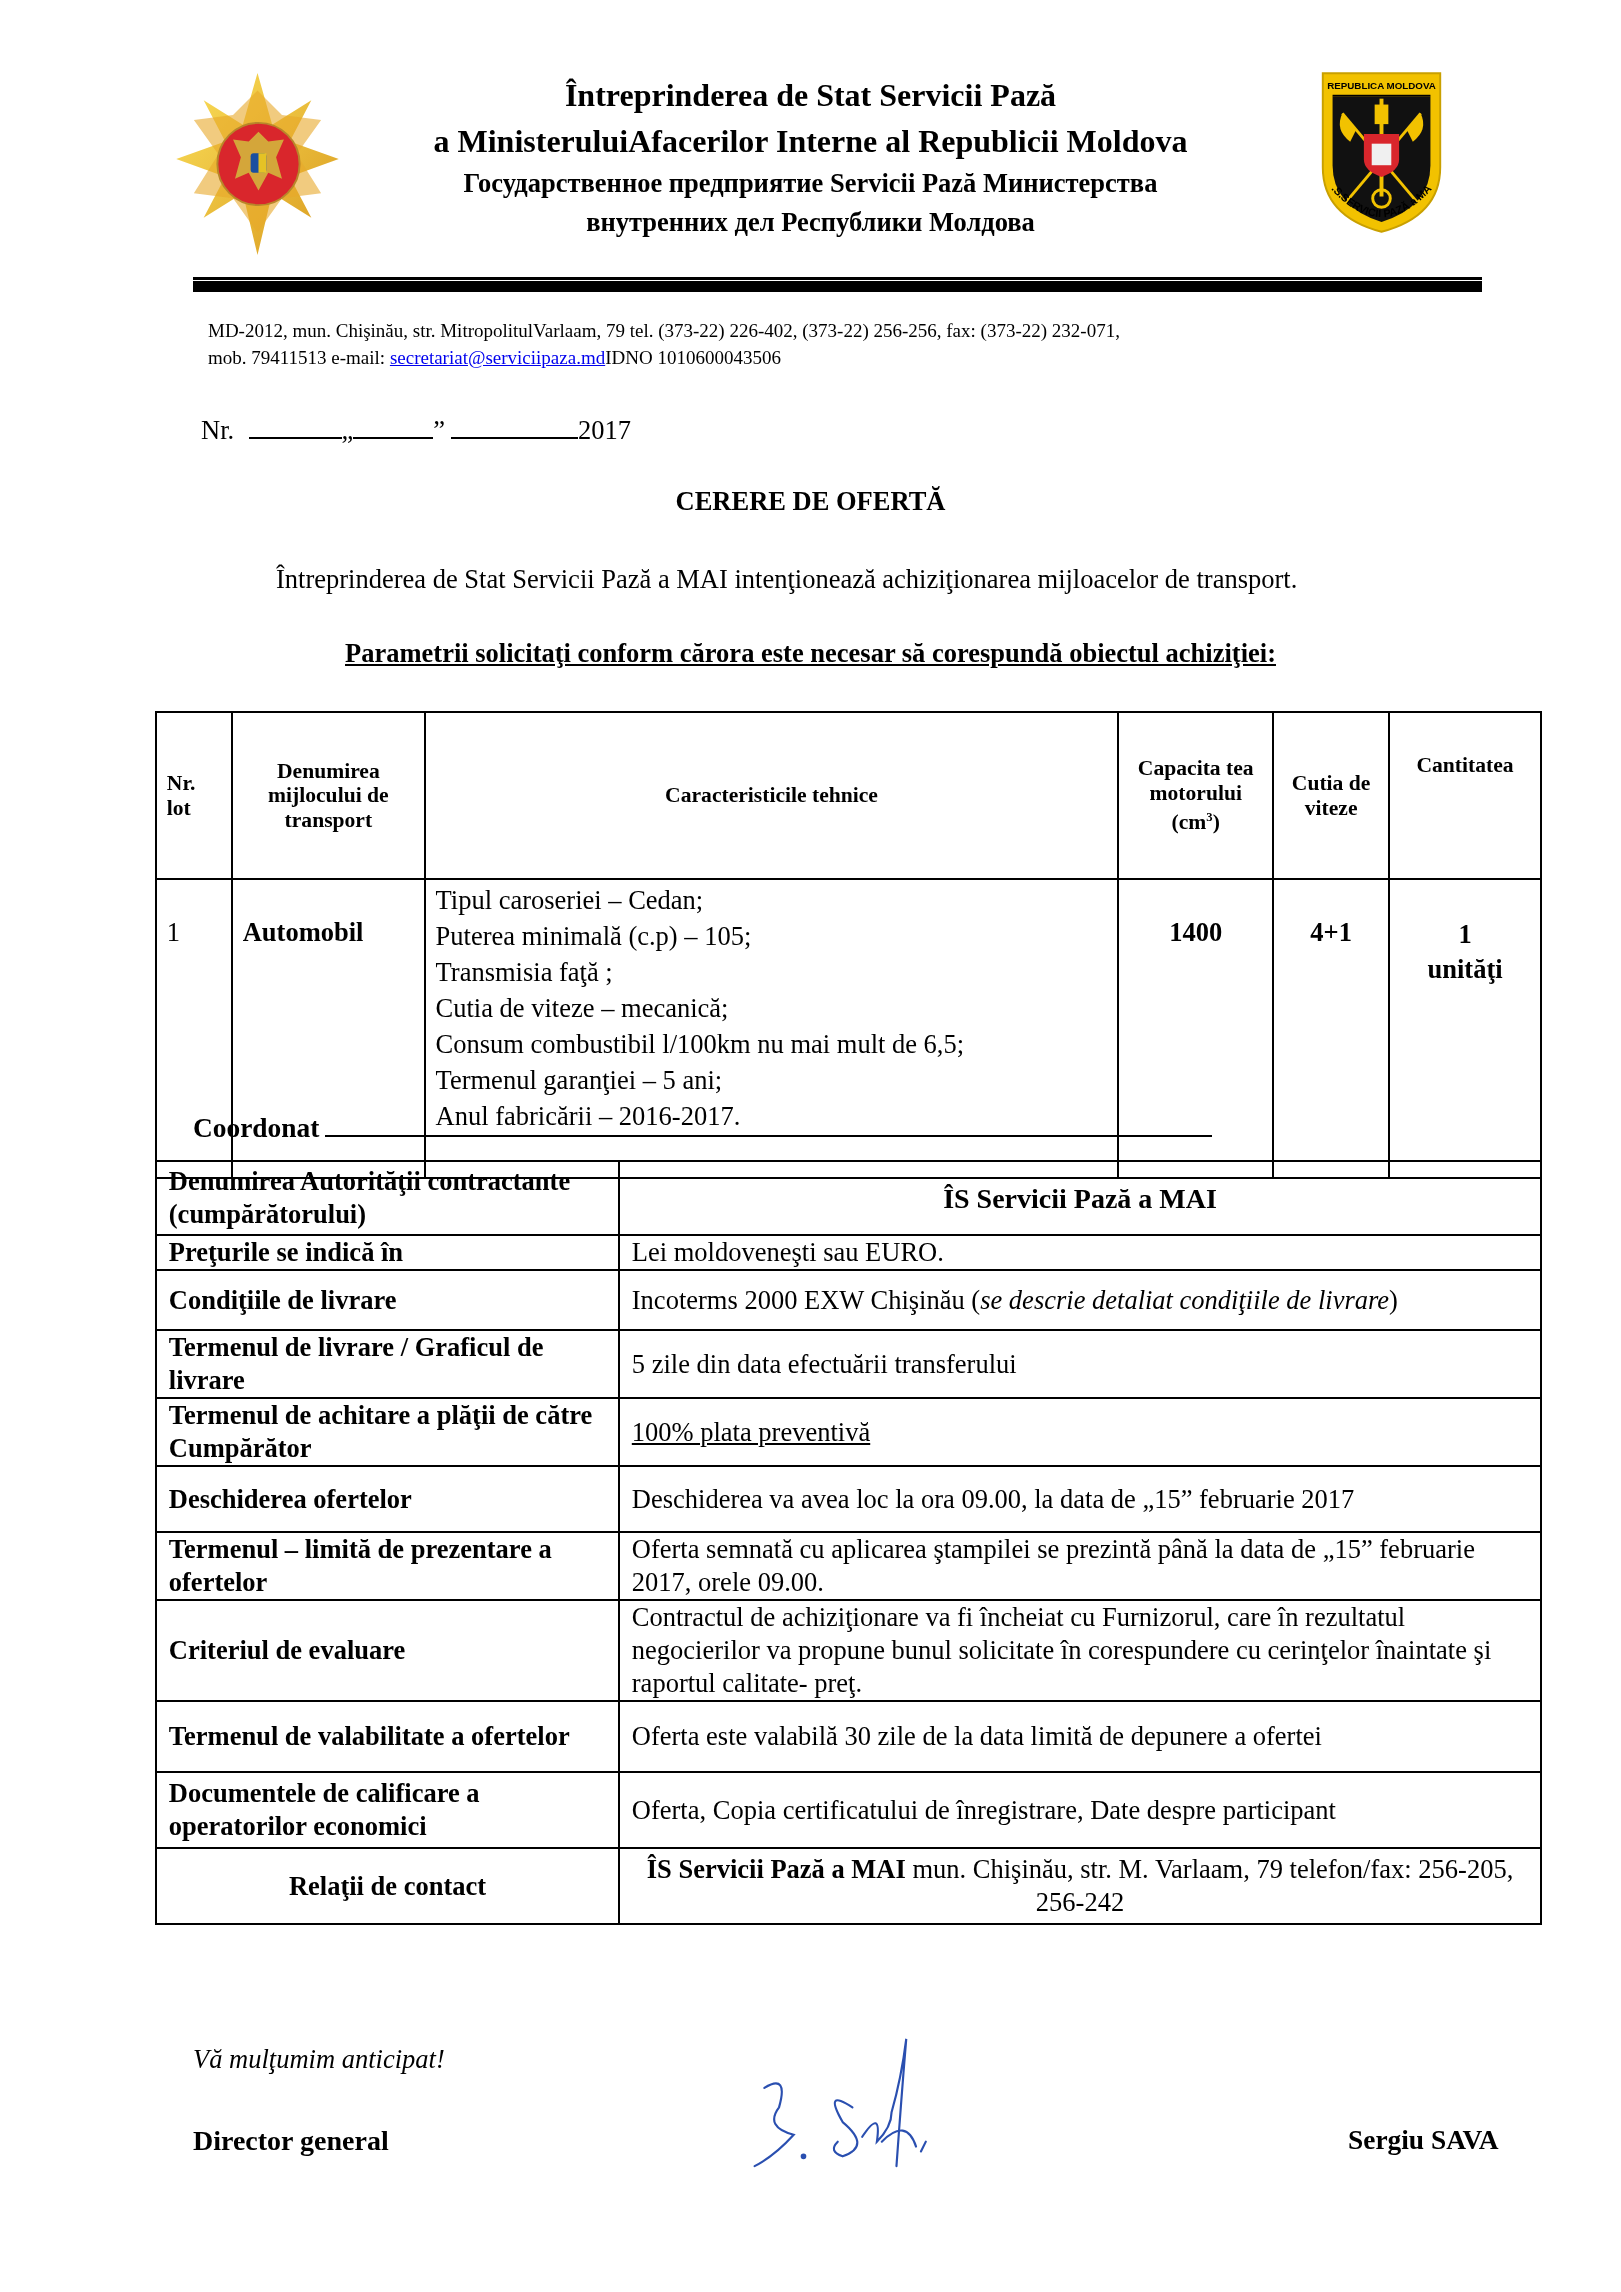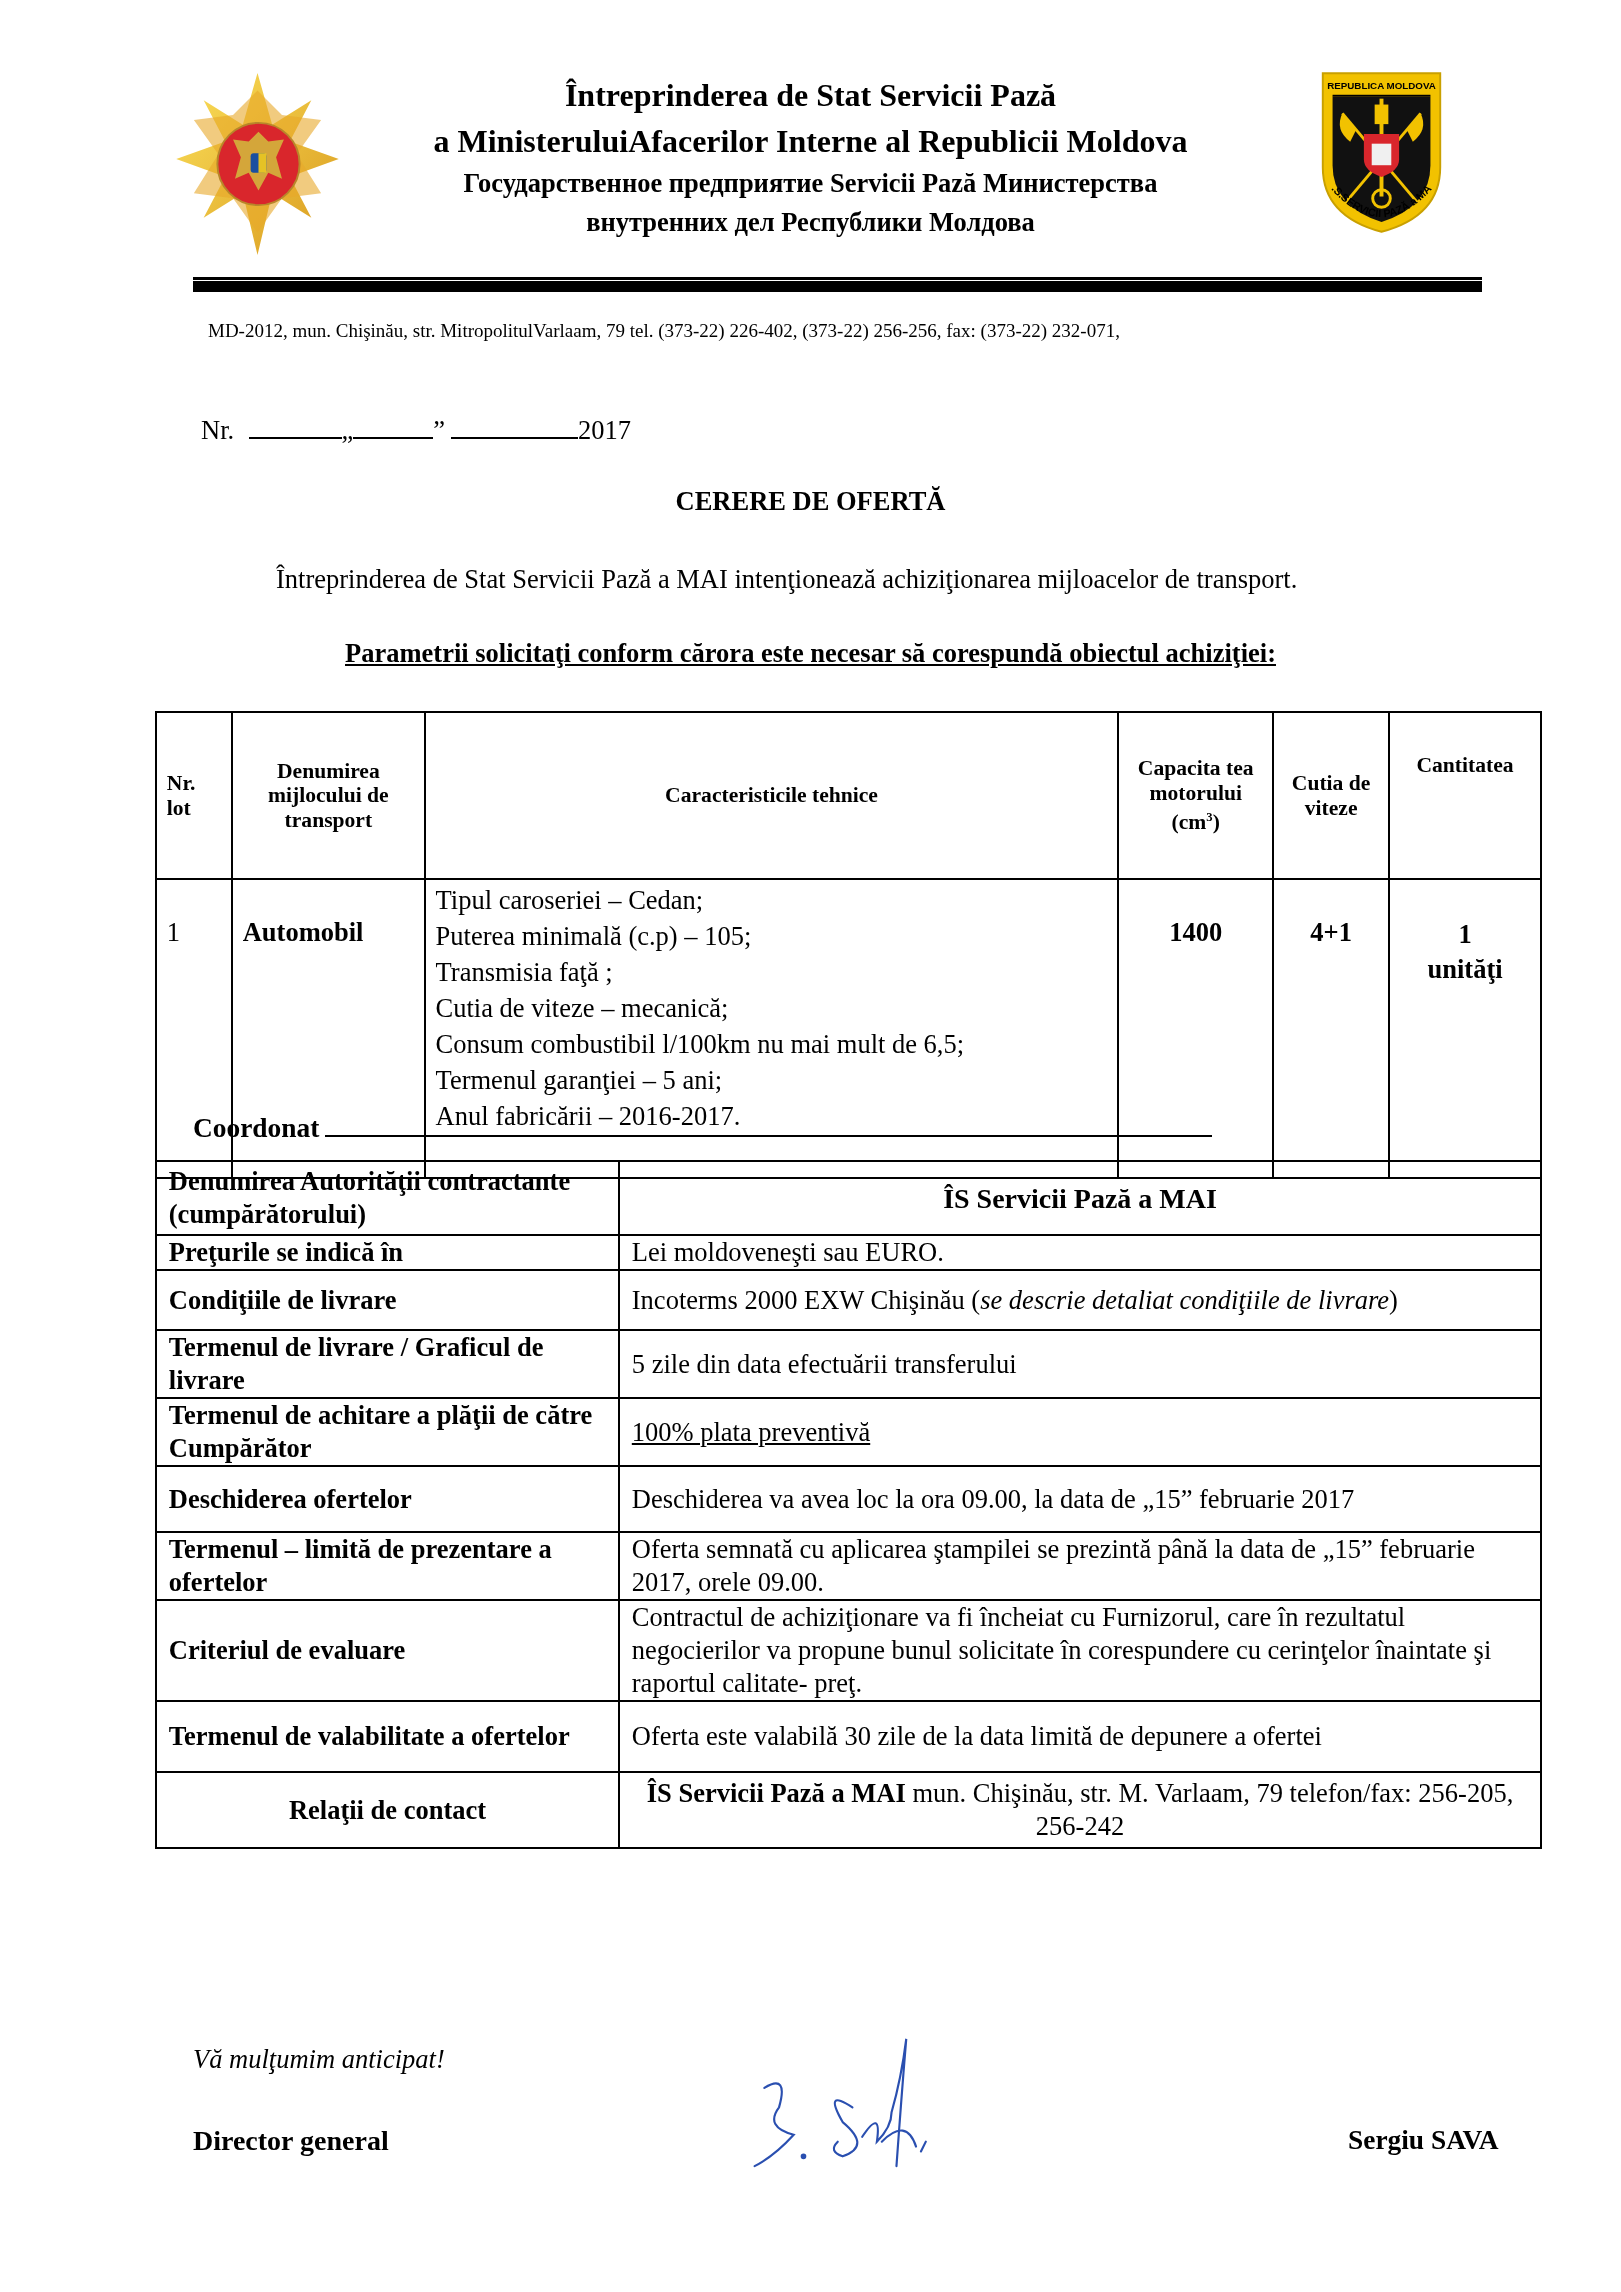--- a/index.html
+++ b/index.html
@@ -80,20 +80,21 @@
       <textPath href="#arc" startOffset="50%" text-anchor="middle">Î.S.SERVICII PAZĂ a MAI</textPath>
     </text>
   </svg>
 </div>
 
 <div class="rule-thin"></div>
 <div class="rule-thick"></div>
 
 <div class="contact">
   <div>MD-2012, mun. Chişinău, str. MitropolitulVarlaam, 79  tel. (373-22) 226-402, (373-22) 256-256, fax: (373-22) 232-071,</div>
+  <div><span>mob. 79411513 e-mail: </span><a>secretariat@serviciipaza.md</a><span>IDNO 1010600043506</span></div>
 </div>
 
 <div class="nr">
   <span>Nr.</span>
   <span class="blank" style="width:93px;margin-left:7.8px;"></span><span>„</span><span class="blank" style="width:80px;"></span><span>”</span><span class="blank" style="width:127px;margin-left:5.9px;"></span><span>2017</span>
 </div>
 
 <div class="title">CERERE DE OFERTĂ</div>
 <div class="intro">Întreprinderea de Stat Servicii Pază a MAI intenţionează achiziţionarea mijloacelor de transport.</div>
 <div class="params">Parametrii solicitaţi conform cărora este necesar să corespundă obiectul achiziţiei:</div>
@@ -175,20 +176,24 @@
     <td>Oferta semnată cu aplicarea ştampilei se prezintă până la data de „15”  februarie 2017,  orele 09.00.</td>
   </tr>
   <tr style="height:100px;">
     <td class="k">Criteriul de evaluare</td>
     <td>Contractul  de achiziţionare va fi încheiat cu Furnizorul, care în rezultatul negocierilor va propune bunul solicitate în corespundere cu cerinţelor înaintate  şi raportul calitate- preţ.</td>
   </tr>
   <tr style="height:71px;">
     <td class="k">Termenul de valabilitate a ofertelor</td>
     <td>Oferta este valabilă 30 zile de la data  limită de depunere a ofertei</td>
   </tr>
+  <tr style="height:76px;">
+    <td class="k">Documentele de calificare a operatorilor economici</td>
+    <td>Oferta, Copia certificatului de înregistrare,  Date despre participant</td>
+  </tr>
   <tr style="height:76px;text-align:center;">
     <td class="k">Relaţii de contact</td>
     <td><b>ÎS Servicii Pază a MAI</b><span> mun. Chişinău, str. M. Varlaam, 79 telefon/fax: 256-205, 256-242</span></td>
   </tr>
 </tbody>
   </table>
 
 <div class="sig-thanks">Vă mulţumim anticipat!</div>
 <div class="sig-role">Director general</div>
 <svg class="sig-img" viewBox="0 0 280 170">

